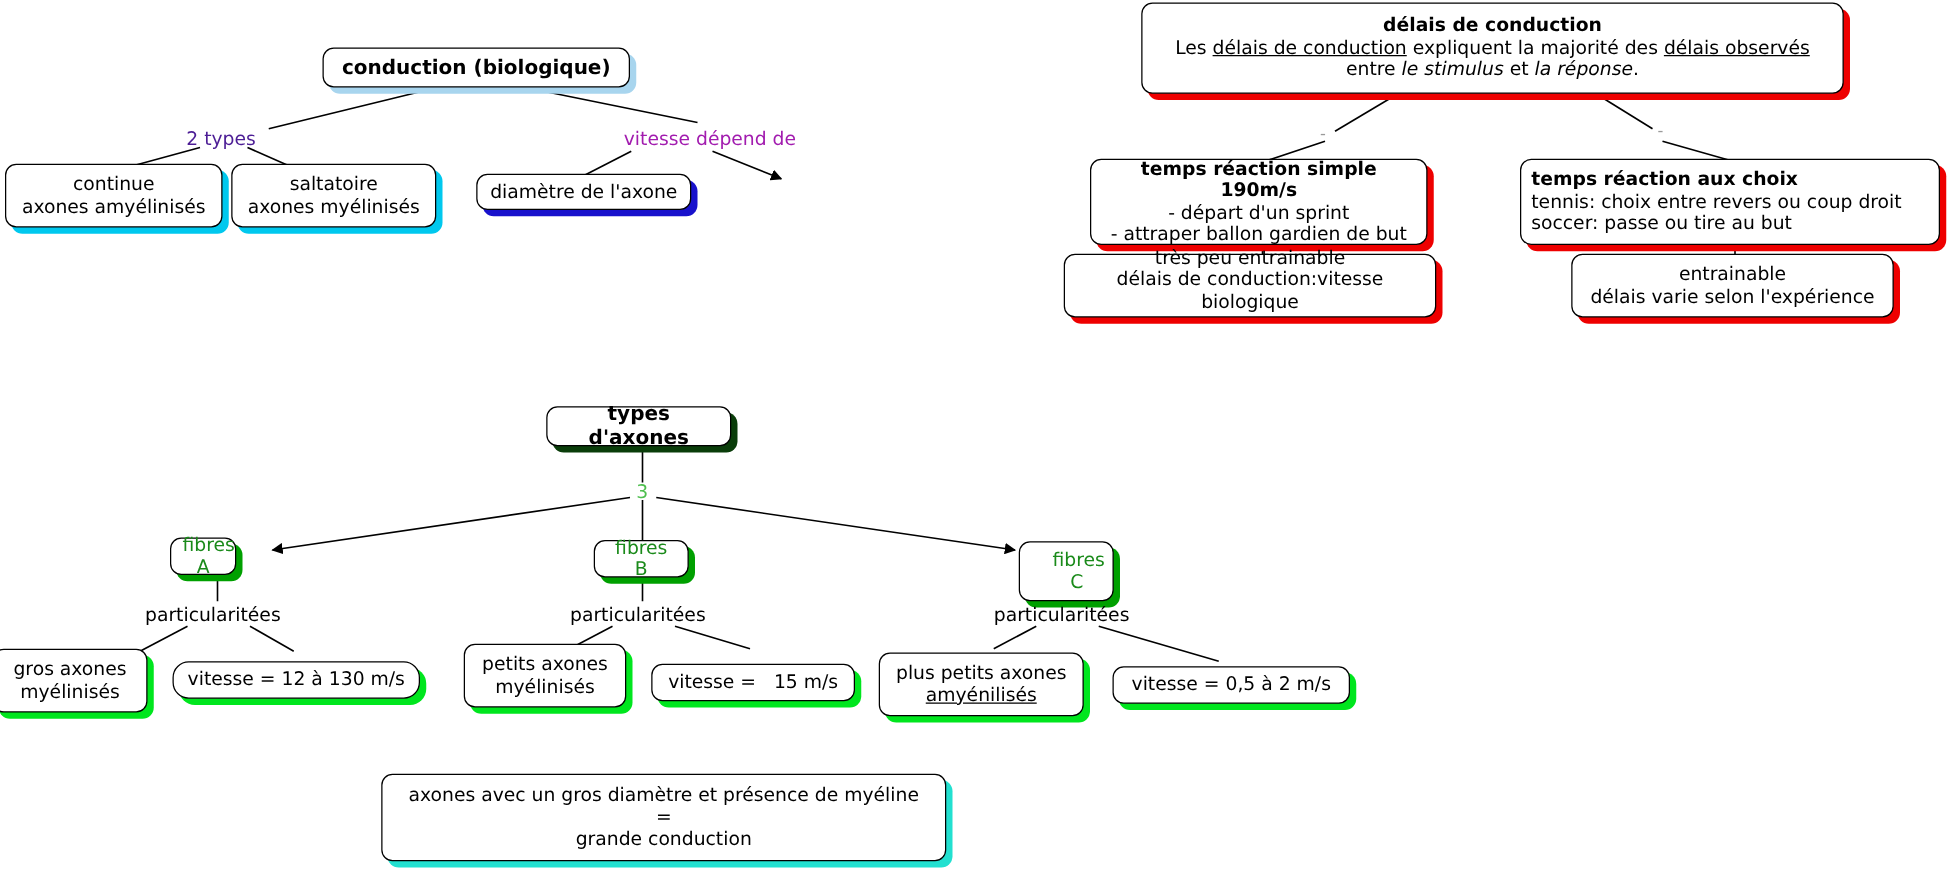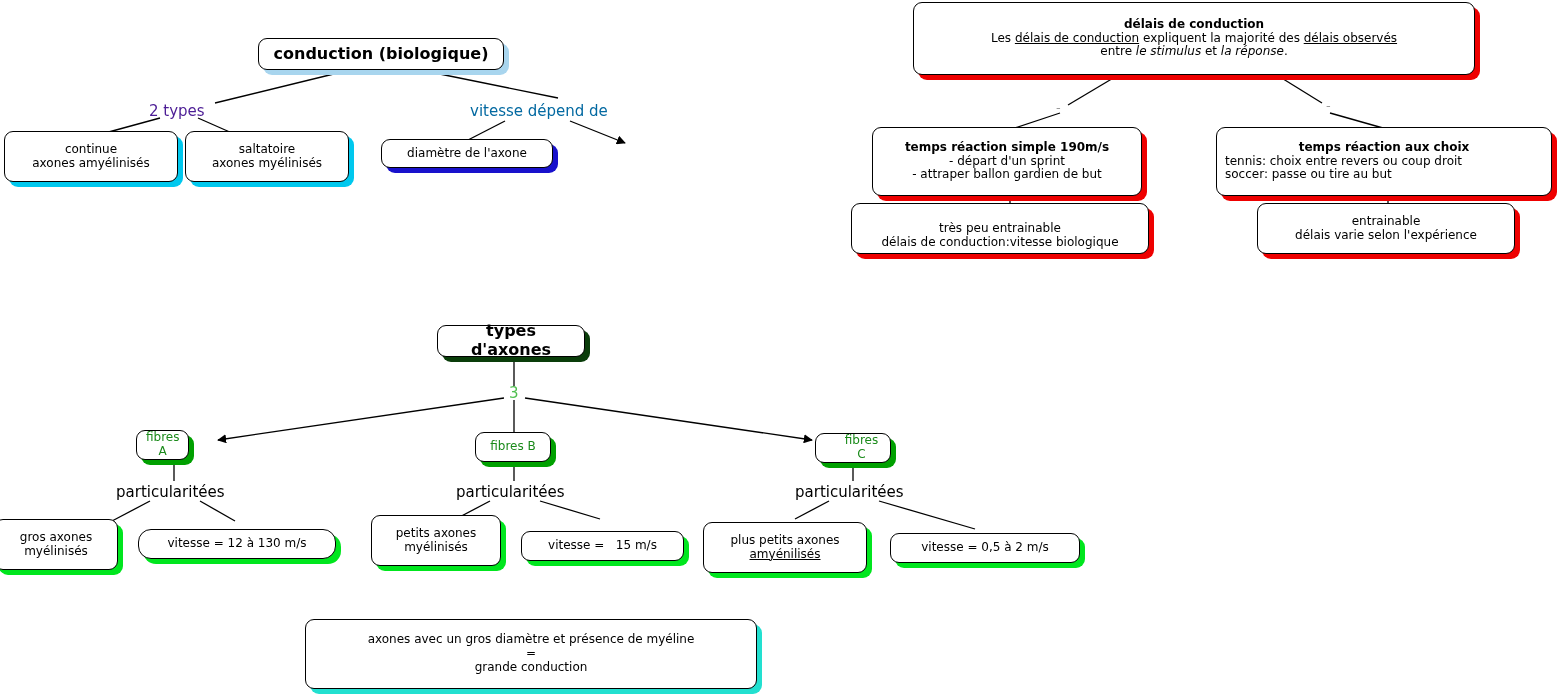--- a/index.html
+++ b/index.html
@@ -28,21 +28,21 @@
     box-sizing: border-box;
     background: #ffffff;
     border: 1.6px solid #000000;
     border-radius: 9px;
     display: flex;
     align-items: center;
     justify-content: center;
     text-align: center;
     line-height: 1.16;
     color: #000000;
-    font-size: 12px;
+    font-size: 15px;
     padding: 3px 9px;
     z-index: 5;
   }
   .node.bold { font-weight: bold; }
   .node .inner { width: 100%; }
   .sh-lightblue { box-shadow: 5px 5px 0 0 #a8d5ee; }
   .sh-cyan      { box-shadow: 5px 5px 0 0 #00c8ee; text-align: center; }
   .sh-blue      { box-shadow: 5px 5px 0 0 #1811cc; }
   .sh-red       { box-shadow: 5px 5px 0 0 #ee0000; }
   .sh-darkgreen { box-shadow: 5px 5px 0 0 #0a3d0a; }
@@ -52,21 +52,21 @@
   .txt-green { color: #1a8a1a; }
   .link-label {
     position: absolute;
     font-family: "DejaVu Sans", "Liberation Sans", sans-serif;
     font-size: 15px;
     white-space: nowrap;
     z-index: 6;
     background: transparent;
   }
   .ll-cyan  { color: #4c1d95; }
-  .ll-blue  { color: #0369a1; }
+  .ll-blue  { color: #a21caf; margin-left: 29px; }
   .ll-green { color: #4fbf4f; }
   .ll-black { color: #000000; }
   .ll-dash  { color: #9a9a9a; font-size: 13px; letter-spacing: 0; }
   u { text-decoration: underline; }
   i { font-style: italic; }
 </style>
 </head>
 <body>
 
 <div id="canvas">
@@ -172,21 +172,21 @@
 
   <div class="node sh-red" style="left:851px; top:203px; width:298px; height:51px;align-items:flex-end;">
     <span class="inner">
       <span>très peu entrainable</span><br>
       <span>délais de conduction:vitesse biologique</span>
     </span>
   </div>
 
   <div class="node sh-red" style="left:1216px; top:127px; width:336px; height:69px; padding:3px 8px;">
     <span class="inner" style="text-align:left;">
-      <b style="display:block; text-align:center;">temps réaction aux choix</b>
+      <b style="display:block; text-align:left;">temps réaction aux choix</b>
       <span>tennis: choix entre revers ou coup droit</span><br>
       <span>soccer: passe ou tire au but</span>
     </span>
   </div>
 
   <div class="node sh-red" style="left:1257px; top:203px; width:258px; height:51px;">
     <span class="inner">
       <span>entrainable</span><br>
       <span>délais varie selon l'expérience</span>
     </span>
@@ -201,21 +201,21 @@
   </div>
 
   <div class="node sh-green txt-green" style="left:136px; top:430px; width:53px; height:30px;justify-content:center;">
     <span class="inner">fibres A</span>
   </div>
 
   <div class="node sh-green txt-green" style="left:475px; top:432px; width:76px; height:30px;">
     <span class="inner">fibres B</span>
   </div>
 
-  <div class="node sh-green txt-green" style="left:815px; top:433px; width:76px; height:30px;padding-left:26px;">
+  <div class="node sh-green txt-green" style="left:815px; top:433px; width:76px; height:48px;padding-left:26px;">
     <span class="inner">fibres C</span>
   </div>
 
   <div class="link-label ll-black" style="left:116px; top:483px;">
     <span>particularitées</span>
   </div>
   <div class="link-label ll-black" style="left:456px; top:483px;">
     <span>particularitées</span>
   </div>
   <div class="link-label ll-black" style="left:795px; top:483px;">

